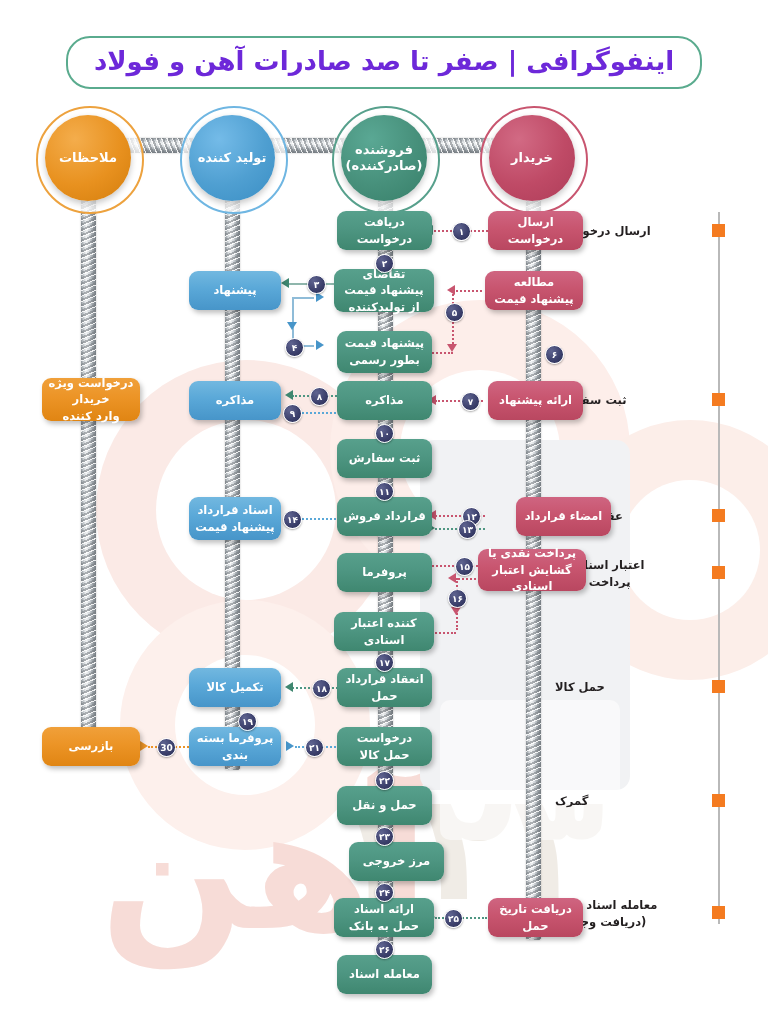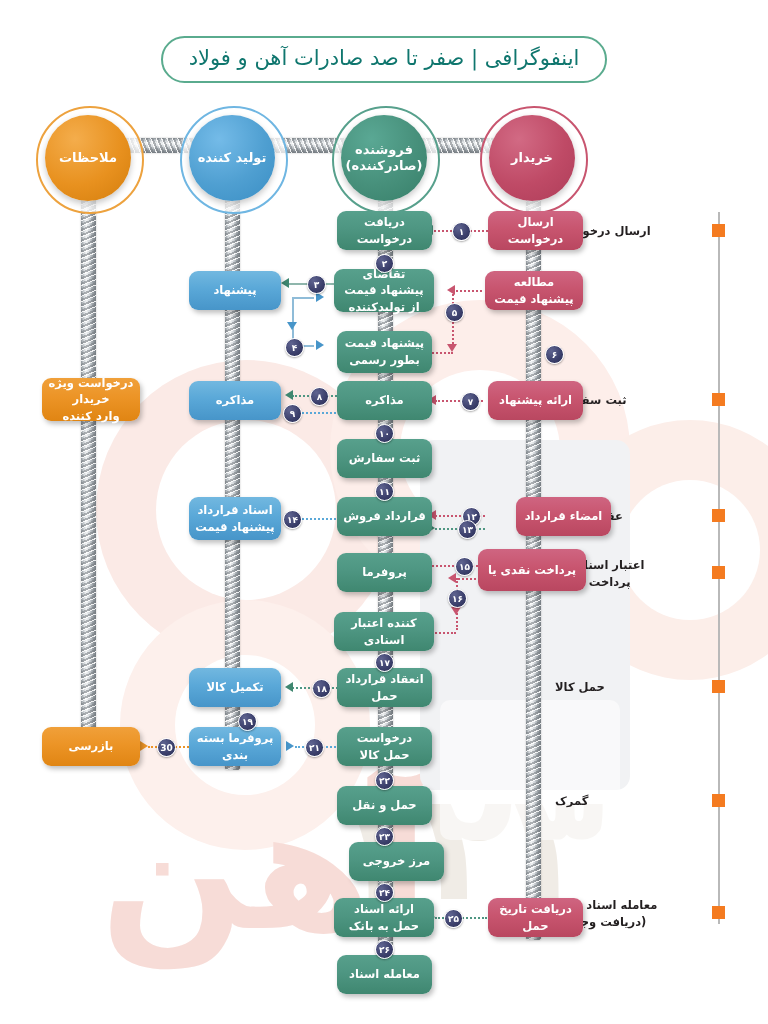--- a/index.html
+++ b/index.html
@@ -15,21 +15,21 @@
   .wm-letter{position:absolute;font-weight:bold;color:#f7dcd7;}
 
   
   #title-wrap{
     position:absolute;top:36px;left:0;width:768px;
     display:flex;justify-content:center;z-index:10;
   }
   #title{
     border:2px solid #5aab8e;border-radius:24px;
     padding:8px 26px 11px 26px;
-    color:#0f766e;font-size:21px;font-weight:normal;
+    color:#6d28d9;font-size:26px;font-weight:bold;
     letter-spacing:0px;white-space:nowrap;
     background:rgba(255,255,255,.55);
   }
 
   
   .rebar-v{
     position:absolute;width:15px;z-index:1;border-radius:2px;
     background:
       repeating-linear-gradient(-22deg,
         rgba(255,255,255,.85) 0px, rgba(255,255,255,.85) 1px,
@@ -218,20 +218,21 @@
   <span>مطالعه پیشنهاد قیمت</span>
 </div>
 <div class="box p" style="left:488px;top:381px;width:95px;height:39px;">
   <span>ارائه پیشنهاد</span>
 </div>
 <div class="box p" style="left:488px;top:497px;width:95px;height:39px;margin-left:28px;">
   <span>امضاء قرارداد</span>
 </div>
 <div class="box p" style="left:478px;top:549px;width:108px;height:42px;flex-direction:column;">
   <span>پرداخت نقدی یا</span>
+  <span>گشایش اعتبار اسنادی</span>
 </div>
 <div class="box p" style="left:488px;top:898px;width:95px;height:39px;">
   <span>دریافت تاریخ حمل</span>
 </div>
 
 <div class="box g" style="left:337px;top:211px;width:95px;height:39px;">
   <span>دریافت درخواست</span>
 </div>
 <div class="box g" style="left:334px;top:269px;width:100px;height:43px;flex-direction:column;">
   <span>تقاضای پیشنهاد قیمت</span>

